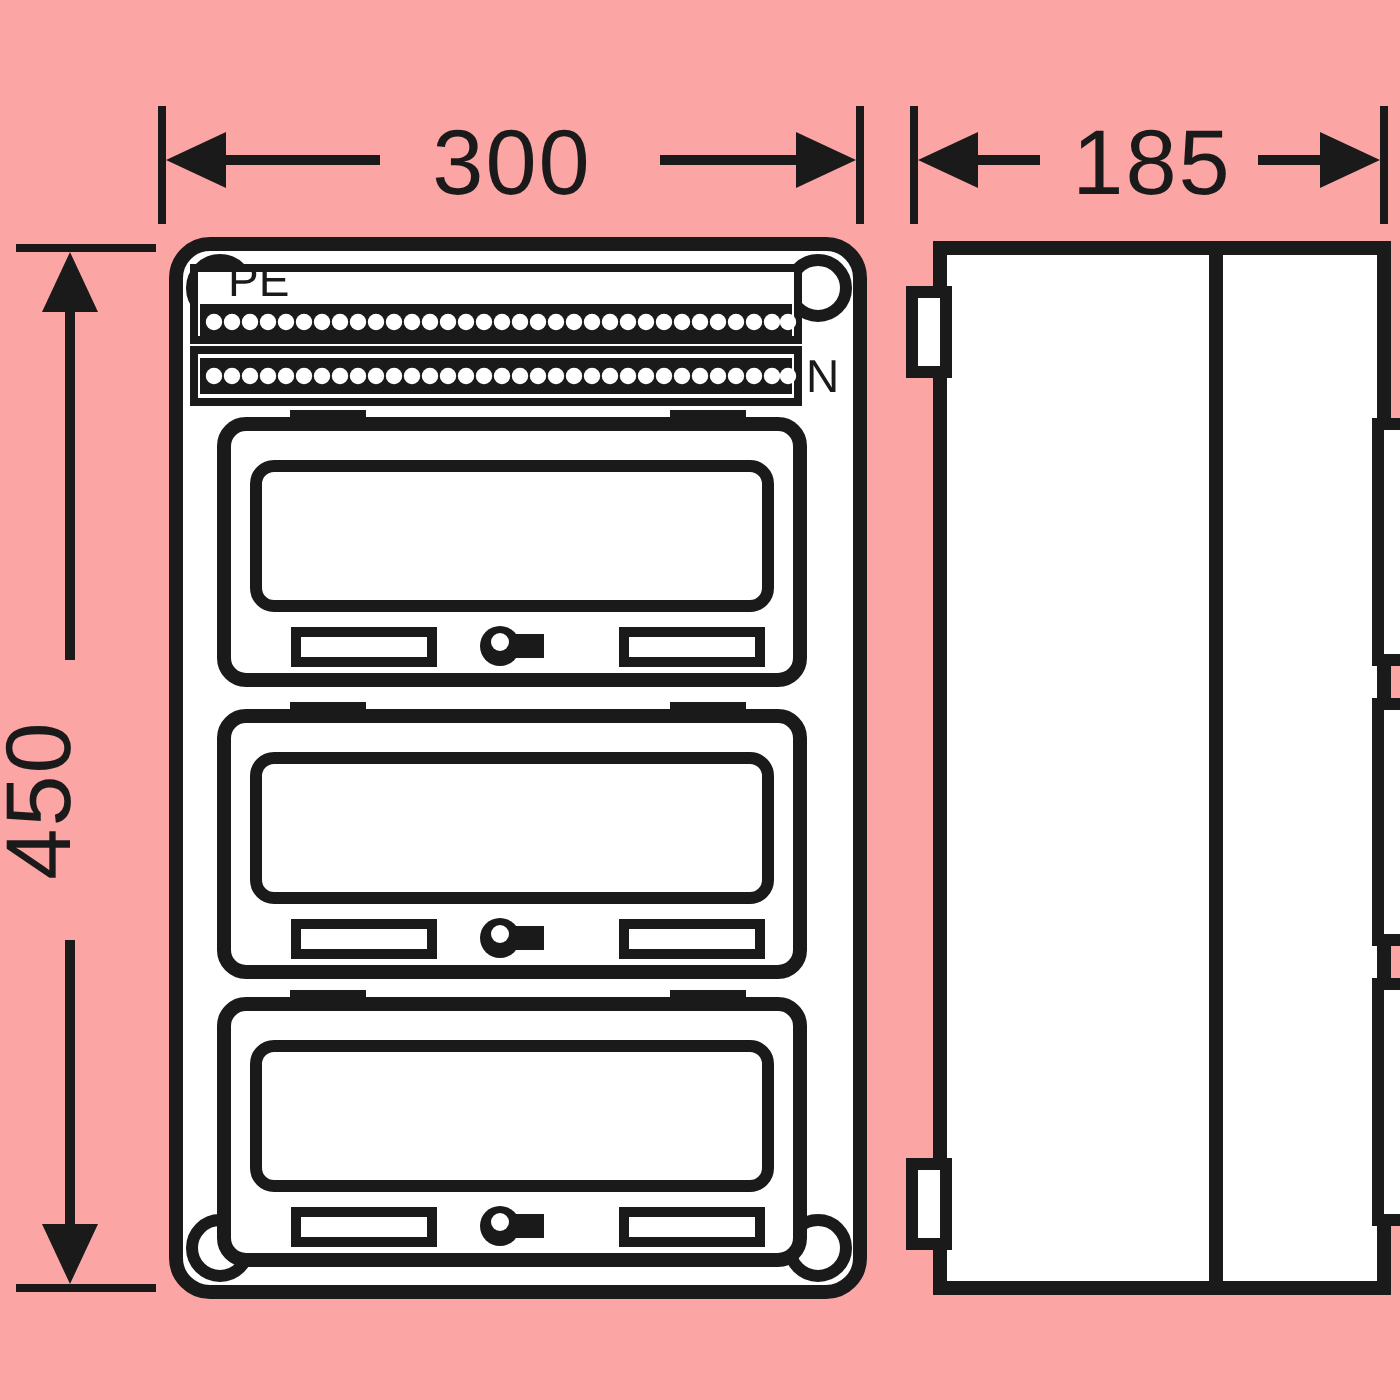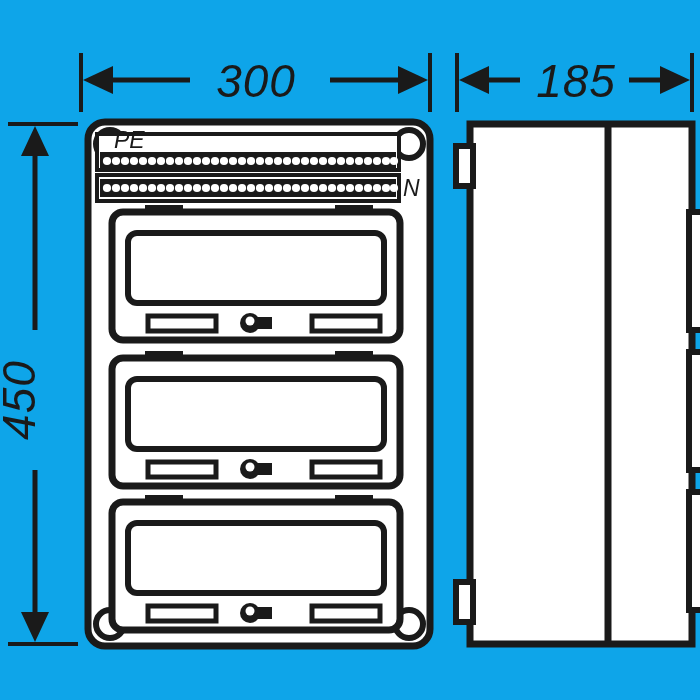--- a/index.html
+++ b/index.html
@@ -10,22 +10,21 @@
   body {
     width: 700px;
     height: 700px;
     overflow: hidden;
     font-family: "Liberation Sans", sans-serif;
   }
   #drawing-root {
     position: relative;
     width: 700px;
     height: 700px;
-    background: #0ea5e9;
-    font-style: italic;
+    background: #fca5a5;
   }
   svg.tech-drawing {
     display: block;
     width: 700px;
     height: 700px;
   }
   .dim-text {
     font-family: "Liberation Sans", sans-serif;
     font-size: 46px;
     fill: #1a1a1a;

